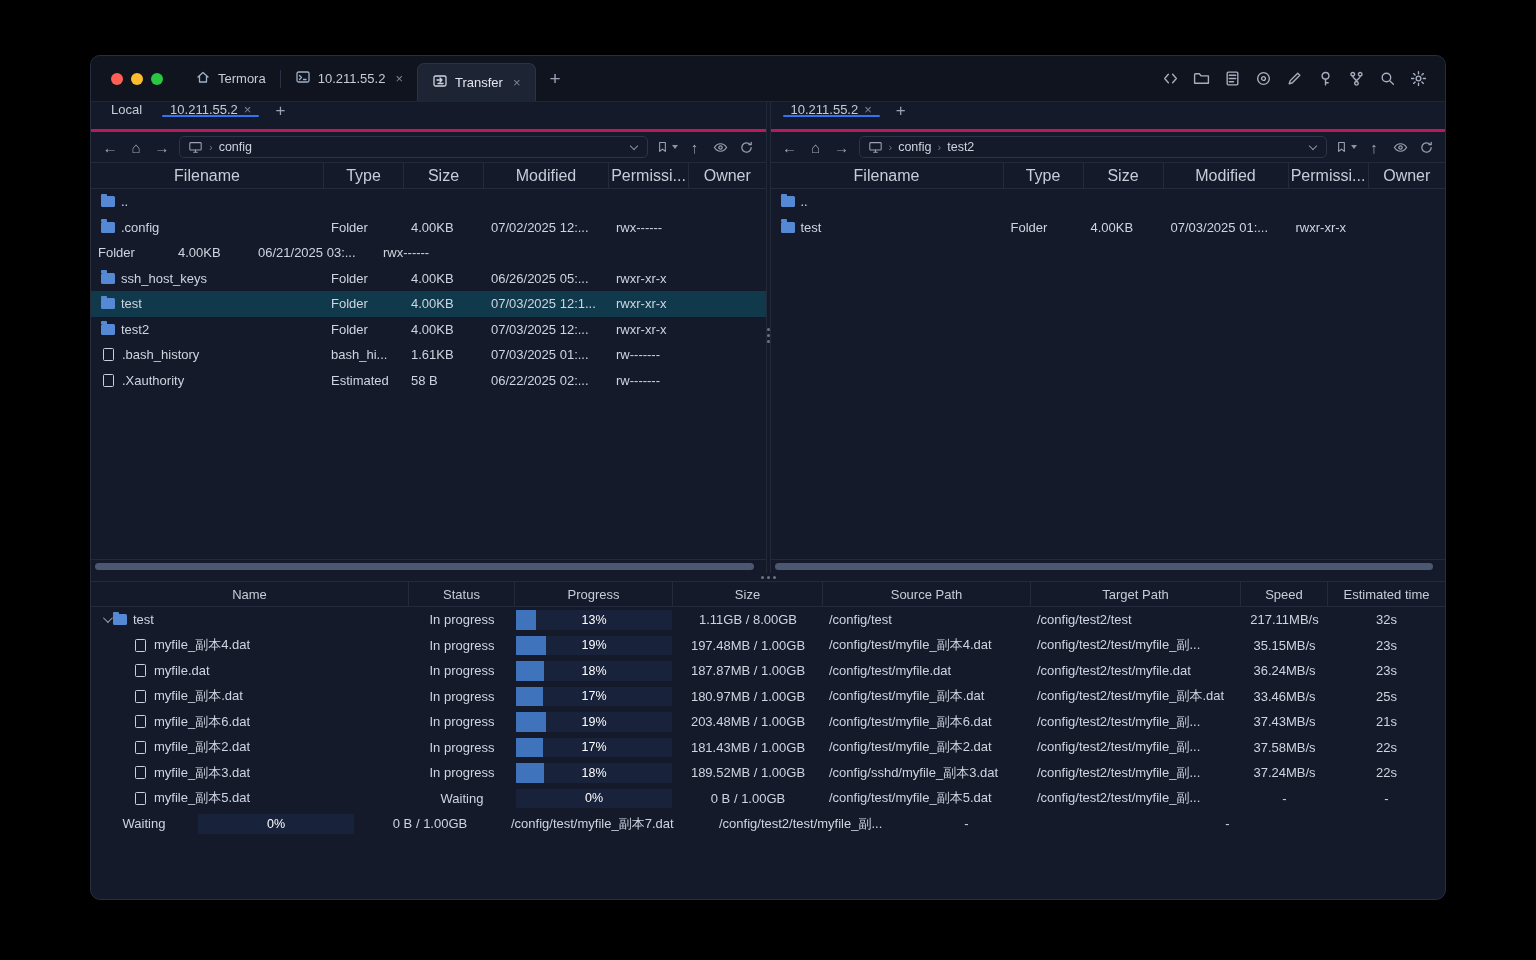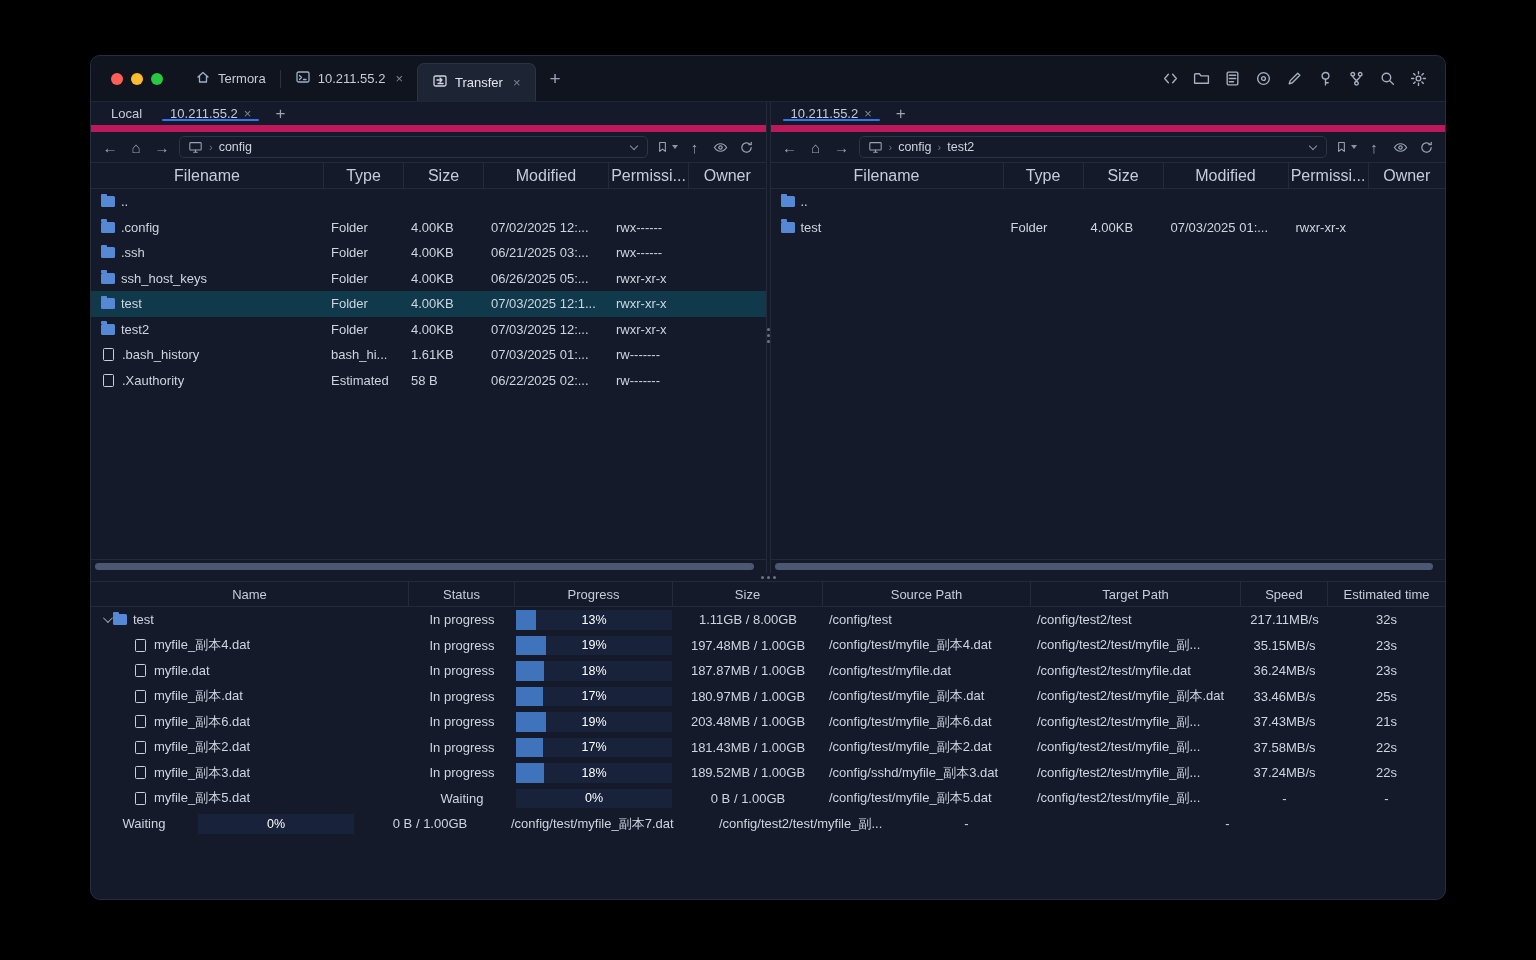--- a/index.html
+++ b/index.html
@@ -26,21 +26,21 @@
   .tbicons{margin-left:auto;display:flex;align-items:center;gap:9px;padding-right:16px}
   .tbicon{width:22px;height:22px;display:flex;align-items:center;justify-content:center;border-radius:4px}
   .tbicon svg{stroke:#a6aebf;fill:none;stroke-width:1.3;stroke-linecap:round;stroke-linejoin:round}
 
   
   .panes{flex:none;height:471px;display:flex;min-width:0}
   .pane{flex:1;display:flex;flex-direction:column;min-width:0;position:relative}
   .vdiv{width:5px;flex:none;border-left:1px solid #222939;border-right:1px solid #222939;position:relative}
   .vdiv .dotv{position:absolute;left:50%;top:232px;width:3px;height:3px;margin-left:-1.5px;border-radius:50%;
               background:#6b7386;box-shadow:0 -6px 0 #6b7386,0 6px 0 #6b7386}
-  .ptabs{height:30px;flex:none;display:flex;align-items:center;border-bottom:7px solid #be185d;padding-left:6px}
+  .ptabs{height:30px;flex:none;display:flex;align-items:flex-start;border-bottom:3px solid #be185d;padding-left:6px}
   .ptab{display:flex;align-items:center;gap:6px;padding:0 14px;color:#c5cbd8;position:relative}
   .ptab .x{color:#7e8698}
   .ptab.active::after{content:"";position:absolute;left:6px;right:6px;bottom:0;height:2px;background:#3574f0;border-radius:1px}
   .ptabs .newtab{font-size:17px;padding:0 10px;display:flex;align-items:center}
 
   .ptools{height:30px;flex:none;display:flex;align-items:center;gap:8px;padding:0 10px}
   .tbtn{color:#9aa3b5;font-size:15px;min-width:18px;display:flex;align-items:center;justify-content:center}
   .tbtn svg{stroke:#9aa3b5;fill:none;stroke-width:1.3;stroke-linecap:round;stroke-linejoin:round}
   .pathbar{flex:1;height:22px;border:1px solid #2c3447;border-radius:5px;display:flex;align-items:center;
            padding:0 8px;gap:6px;min-width:0}
@@ -265,24 +265,20 @@
       <span class="fico folder"></span>
       <span>.config</span>
     </div>
     <div class="cell c-type">Folder</div>
     <div class="cell c-size">4.00KB</div>
     <div class="cell c-mod">07/02/2025 12:...</div>
     <div class="cell c-perm">rwx------</div>
     <div class="cell c-owner"></div>
   </div>
             <div class="frow">
-    <div class="cell c-name">
-      <span class="fico folder"></span>
-      <span>.ssh</span>
-    </div>
     <div class="cell c-type">Folder</div>
     <div class="cell c-size">4.00KB</div>
     <div class="cell c-mod">06/21/2025 03:...</div>
     <div class="cell c-perm">rwx------</div>
     <div class="cell c-owner"></div>
   </div>
             <div class="frow">
     <div class="cell c-name">
       <span class="fico folder"></span>
       <span>ssh_host_keys</span>

